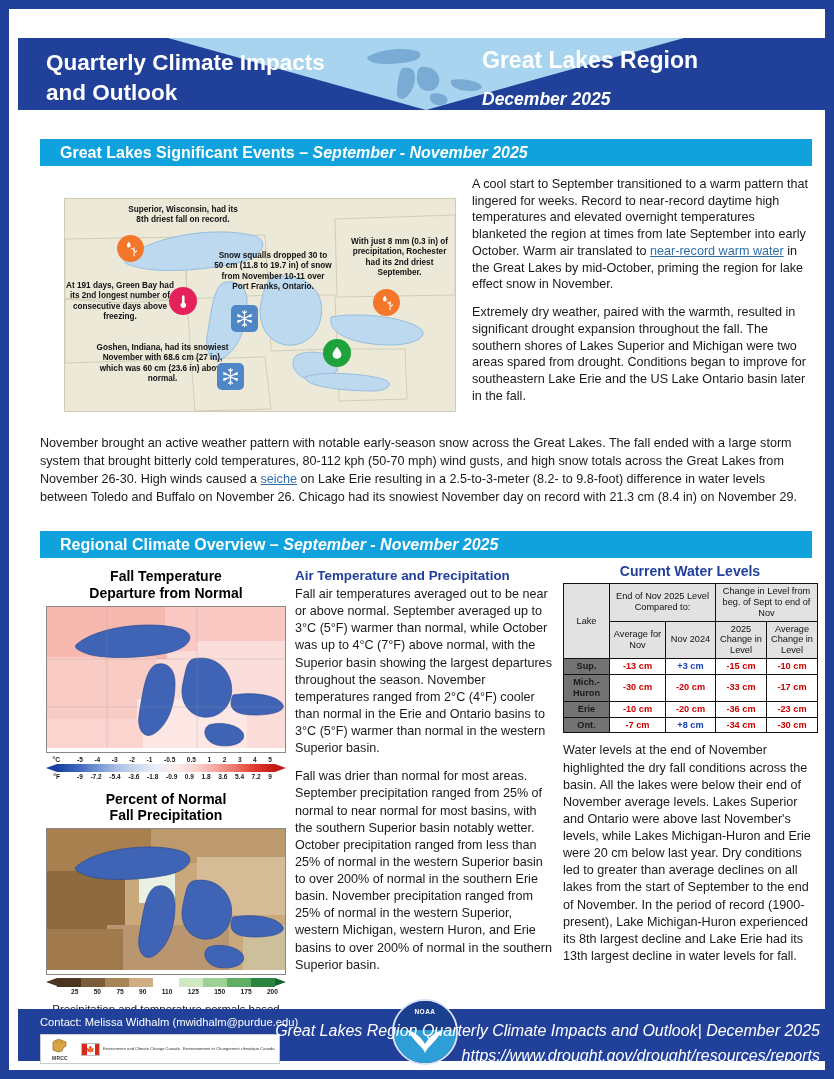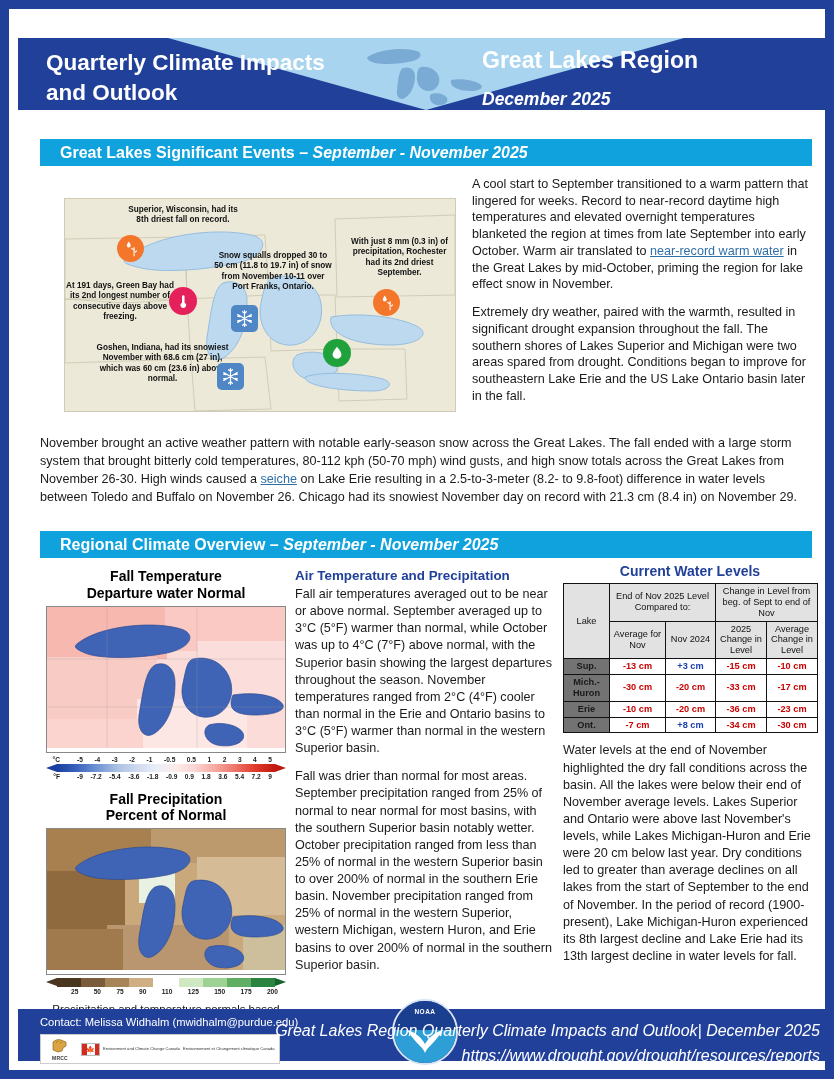--- a/index.html
+++ b/index.html
@@ -267,21 +267,21 @@
   </div>
 
   <div class="secbar" id="bar-overview">
     <span>Regional Climate Overview – </span><span class="ital">September - November 2025</span>
   </div>
 
   <div class="colL">
 
     <div class="maptitle">
       <div>Fall Temperature</div>
-      <div>Departure water Normal</div>
+      <div>Departure from Normal</div>
     </div>
     <div class="mapbox">
       <svg width="238" height="141" viewBox="0 0 238 141">
         <rect width="238" height="141" fill="#fbdcd8"></rect>
         <path d="M0 0 H120 V52 H0 Z" fill="#f7b8b0"></path>
         <path d="M118 0 H238 V44 H118 Z" fill="#fac9c3"></path>
         <path d="M0 50 H110 V141 H0 Z" fill="#f9cbc5"></path>
         <path d="M150 34 H238 V100 H150 Z" fill="#fbdedb"></path>
         <path d="M90 92 H200 V141 H90 Z" fill="#fce7e4"></path>
         <path d="M0 112 H96 V141 H0 Z" fill="#fbd4cf"></path>
@@ -334,22 +334,22 @@
               <span>1.8</span>
               <span>3.6</span>
               <span>5.4</span>
               <span>7.2</span>
               <span>9</span>
         </div>
       </div>
     </div>
 
     <div class="maptitle" style="margin-top:11px;">
+      <div>Percent of Normal</div>
       <div>Fall Precipitation</div>
-      <div>Percent of Normal</div>
     </div>
     <div class="mapbox">
       <svg width="238" height="141" viewBox="0 0 238 141">
         <rect width="238" height="141" fill="#c9a87c"></rect>
         <path d="M0 0 H110 V44 H0 Z" fill="#a8804f"></path>
         <path d="M104 0 H238 V34 H104 Z" fill="#bd9a6d"></path>
         <path d="M0 42 H78 V104 H0 Z" fill="#8f6a3f"></path>
         <path d="M150 28 H238 V86 H150 Z" fill="#d6bb97"></path>
         <path d="M60 96 H182 V141 H60 Z" fill="#b99570"></path>
         <path d="M0 100 H76 V141 H0 Z" fill="#a07a4c"></path>

